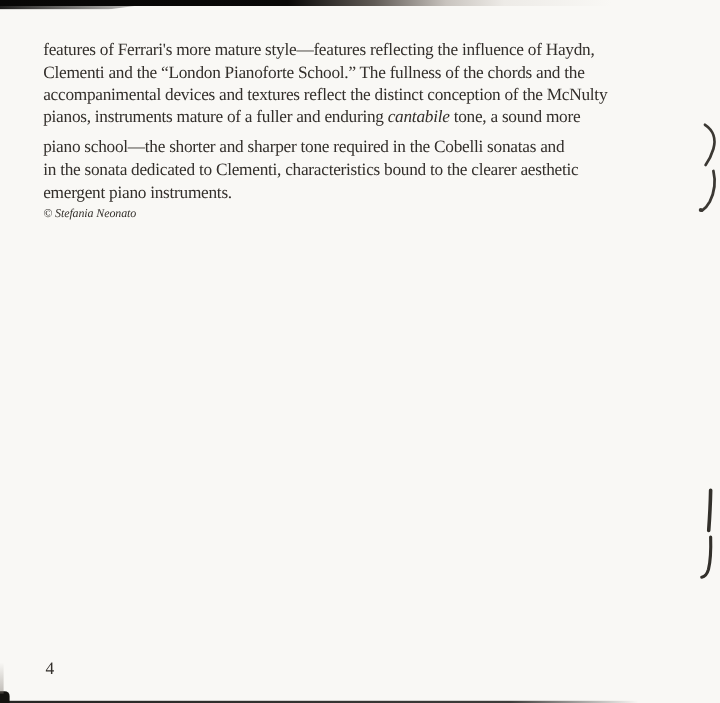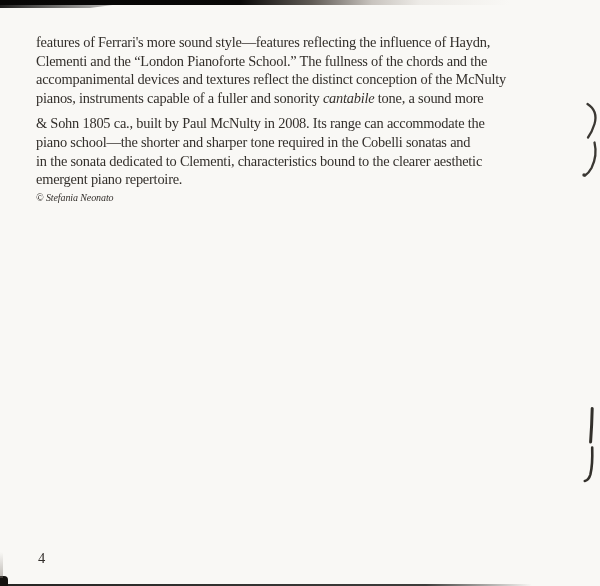--- a/index.html
+++ b/index.html
@@ -75,30 +75,29 @@
 <body>
 
 <div class="page">
 
   <div class="scan-bar-top"></div>
   <div class="scan-bar-top-left"></div>
 
   <div class="text-block">
     <div id="paragraphs">
         <div class="para">
-          <div class="line"><span>features of Ferrari's more sound style—features reflecting the influence of Haydn,</span></div>
+          <div class="line"><span>features of Ferrari's more mature style—features reflecting the influence of Haydn,</span></div>
           <div class="line"><span>Clementi and the “London Pianoforte School.” The fullness of the chords and the</span></div>
           <div class="line"><span>accompanimental devices and textures reflect the distinct conception of the McNulty</span></div>
-          <div class="line"><span>pianos, instruments capable of a fuller and sonority </span><i>cantabile</i><span> tone, a sound more</span></div>
+          <div class="line"><span>pianos, instruments mature of a fuller and enduring </span><i>cantabile</i><span> tone, a sound more</span></div>
         </div>
         <div class="para">
-          <div class="line"><span>&amp; Sohn 1805 ca., built by Paul McNulty in 2008. Its range can accommodate the</span></div>
           <div class="line"><span>piano school—the shorter and sharper tone required in the Cobelli sonatas and</span></div>
           <div class="line"><span>in the sonata dedicated to Clementi, characteristics bound to the clearer aesthetic</span></div>
-          <div class="line"><span>emergent piano repertoire.</span></div>
+          <div class="line"><span>emergent piano instruments.</span></div>
         </div>
       </div>
     <div class="credit">© Stefania Neonato</div>
   </div>
 
   <div class="page-number">4</div>
 
   <svg class="edge-marks" viewBox="0 0 25 395" xmlns="http://www.w3.org/2000/svg">
     <path d="M12.5,9 C19.5,13.5 21.8,21 19.5,29 C18,34 15.5,39 13,42.5" fill="none" stroke="#3b3833" stroke-width="2.3" stroke-linecap="round"></path>
     <path d="M19.5,47.5 C21.5,56 20.5,65 16.5,73 C14.8,76.2 12.5,78.8 10,80.5" fill="none" stroke="#3b3833" stroke-width="2.3" stroke-linecap="round"></path>

